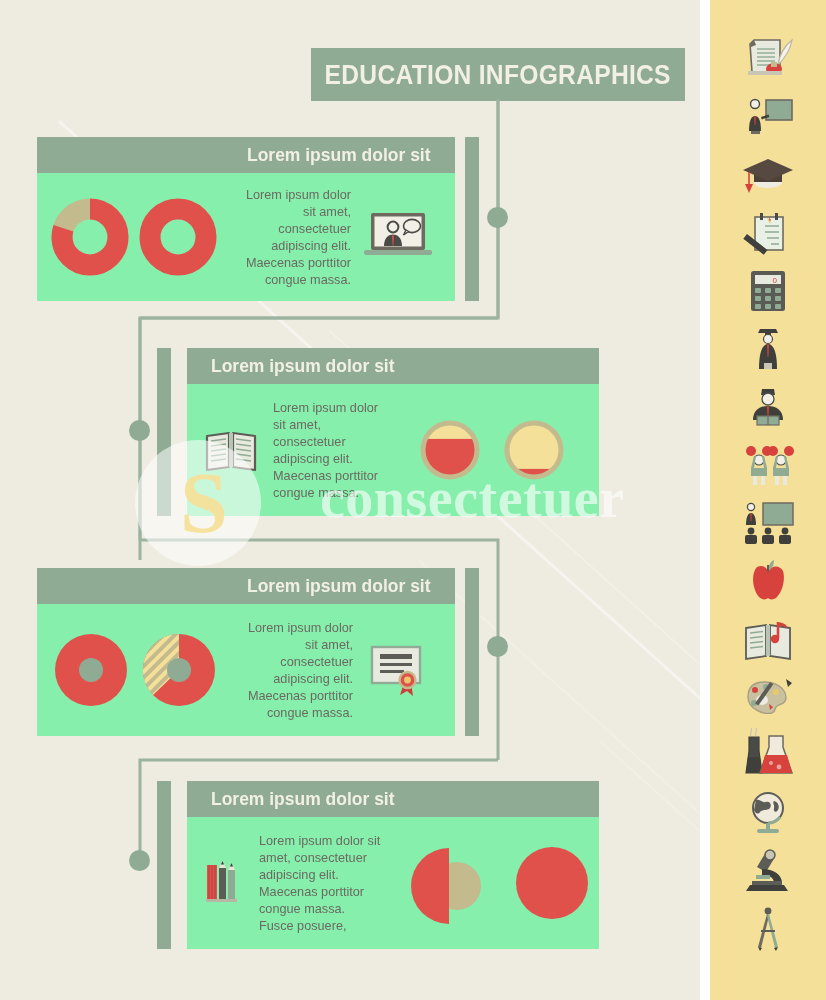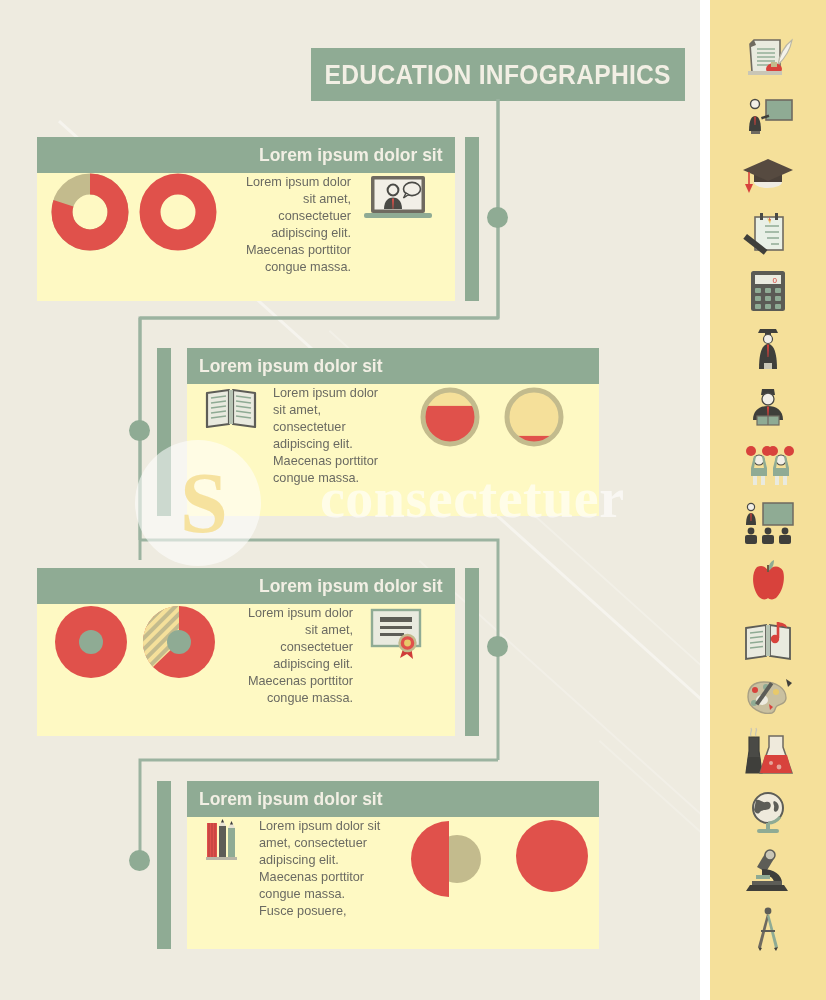--- a/index.html
+++ b/index.html
@@ -57,35 +57,36 @@
     width: 21px; height: 21px; border-radius: 50%;
     background: #8fab94;
   }
 
   
   .card { position: absolute; }
   .card .head {
     background: #8fab94;
     height: 36px;
     display: flex; align-items: center;
-    padding: 0 4px;
+    padding: 0 16px;
   }
   .card.right-title .head { justify-content: flex-end; }
   .card.left-title .head { justify-content: flex-start; }
   .card .head .htext {
     font-family: "Liberation Sans", sans-serif;
     font-weight: 700;
     font-size: 19px;
     color: #f2efe4;
     transform: scaleX(0.92);
     white-space: nowrap;
   }
   .card .body {
-    background: #fef9c3;
+    background: #86efac;
     display: flex;
+    align-items: center;
   }
   .card .accent-bar {
     position: absolute;
     width: 14px;
     background: #8fab94;
   }
   .para {
     font-family: "Liberation Sans", sans-serif;
     font-size: 13.5px;
     line-height: 17px;

